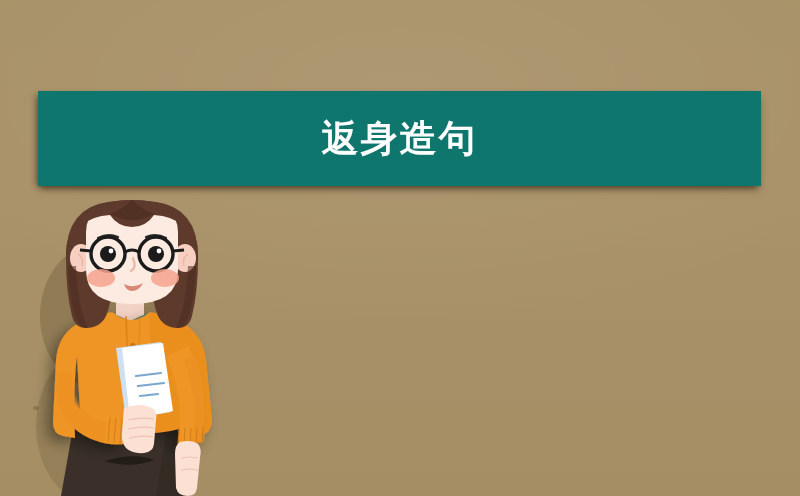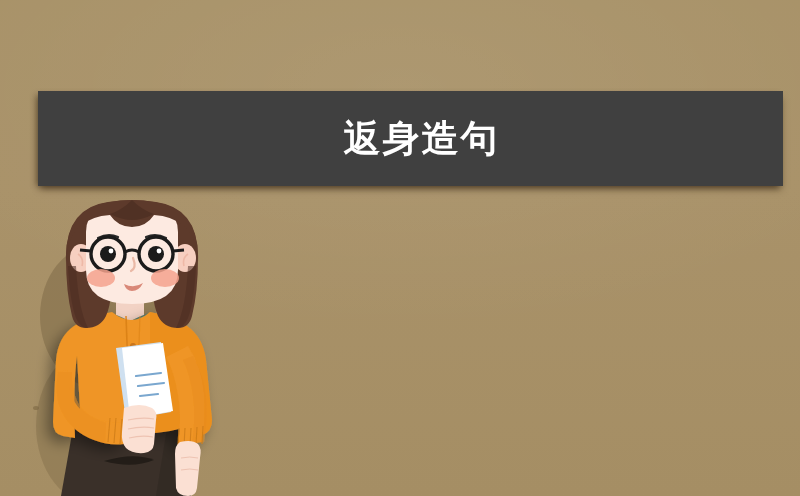--- a/index.html
+++ b/index.html
@@ -28,29 +28,28 @@
     pointer-events: none;
   }
 
   
   #title-banner {
     position: absolute;
     left: 38px;
     top: 91px;
     width: 723px;
     height: 95px;
-    background: #404040;
+    background: #0f766e;
     display: flex;
     align-items: center;
     justify-content: center;
     box-shadow:
       0 5px 7px -2px rgba(40,24,8,0.55),
       -4px 2px 6px -2px rgba(40,24,8,0.40);
     z-index: 4;
-    padding-left: 22px;
   }
   #title-text {
     color: #ffffff;
     font-size: 37px;
     font-weight: bold;
     letter-spacing: 2px;
     line-height: 1;
     text-align: center;
     user-select: none;
   }

